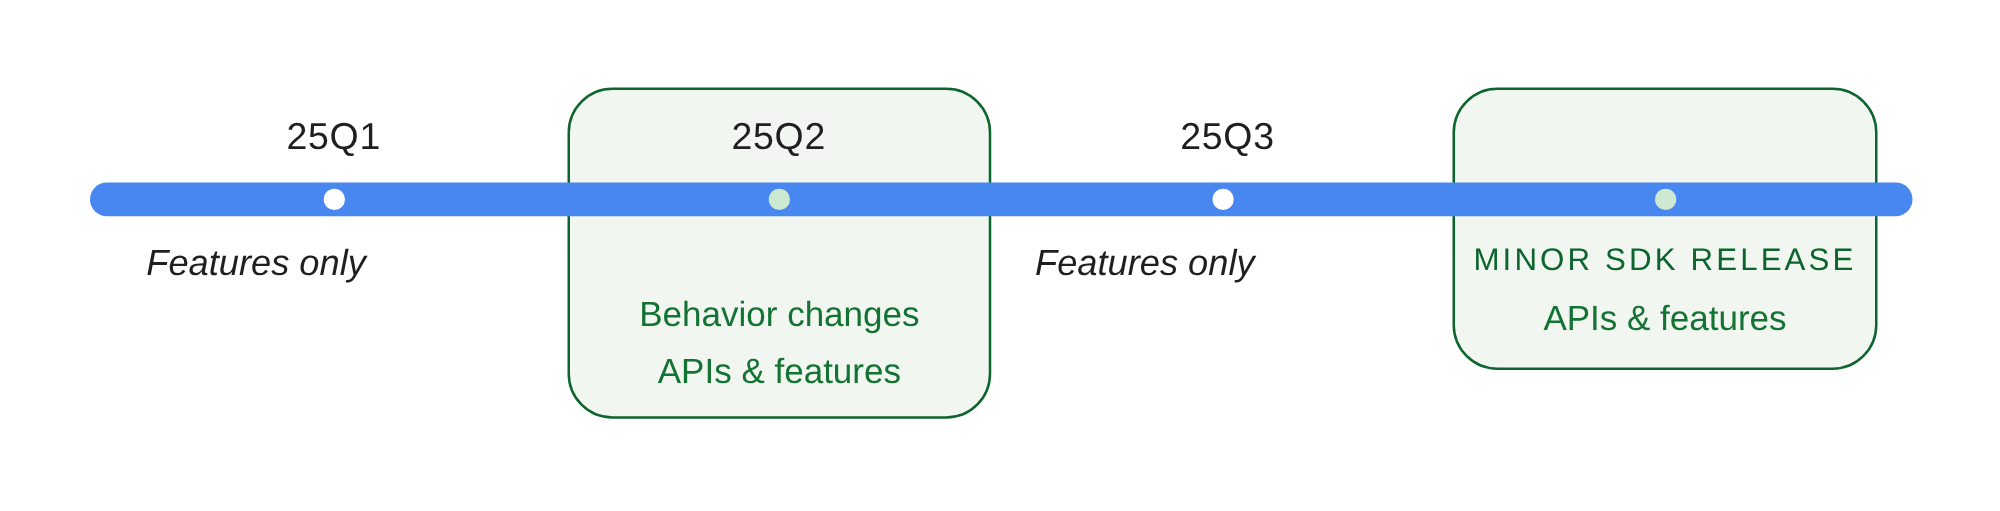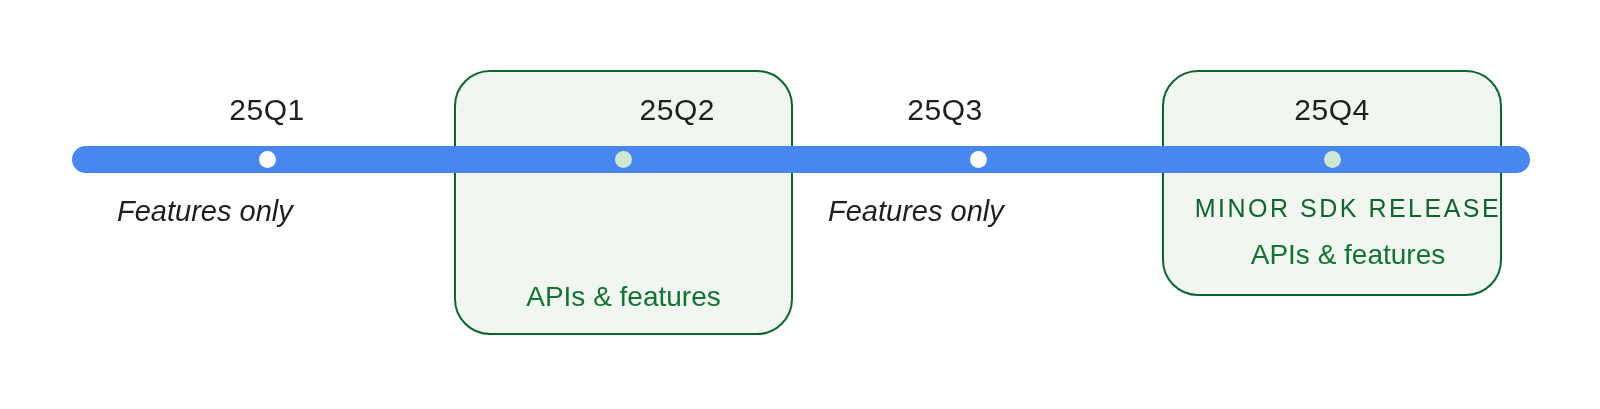--- a/index.html
+++ b/index.html
@@ -59,22 +59,22 @@
     position: absolute;
     top: 94px;
     width: 240px;
     text-align: center;
     font-size: 30px;
     line-height: 32px;
     color: var(--text-black, #1F1F1F);
     letter-spacing: 0.5px;
   }
   .q-label-1 { left: 147px; }
-  .q-label-2 { left: 475px; text-align: right; }
-  .q-label-3 { left: 825px; }
+  .q-label-2 { left: 503px; }
+  .q-label-3 { left: 862px; }
   .q-label-4 { left: 1212px; }
 
   
   .note {
     position: absolute;
     top: 196px;
     width: 300px;
     text-align: left;
     font-size: 29px;
     line-height: 31px;
@@ -96,21 +96,21 @@
     color: var(--title-green, #0D652D);
   }
   .card-line {
     position: absolute;
     text-align: center;
     font-size: 28px;
     line-height: 30px;
     color: var(--body-green, #137333);
   }
   .t-q2, .l-q2 { left: 454px; width: 339px; }
-  .t-q4, .l-q4 { left: 1162px; width: 340px; margin-left: 16px; }
+  .t-q4, .l-q4 { left: 1162px; width: 340px; }
   .l-q2-1 { top: 237px; }
   .l-q2-2 { top: 282px; }
   .l-q4-1 { top: 240px; }
 </style>
 </head>
 <body>
 
 <div class="canvas">
 
   <div class="release-box box-q2"></div>
@@ -119,23 +119,23 @@
   <div class="timeline-bar"></div>
 
   <span class="dot dot-plain dot-q1"></span>
   <span class="dot dot-boxed dot-q2"></span>
   <span class="dot dot-plain dot-q3"></span>
   <span class="dot dot-boxed dot-q4"></span>
 
   <div class="q-label q-label-1">25Q1</div>
   <div class="q-label q-label-2">25Q2</div>
   <div class="q-label q-label-3">25Q3</div>
-  <div class="q-label q-label-4">25Q4</div>
 
   <div class="note note-q1">Features only</div>
   <div class="note note-q3">Features only</div>
 
+  <div class="card-line l-q2 l-q2-1">Behavior changes</div>
   <div class="card-line l-q2 l-q2-2">APIs &amp; features</div>
 
   <div class="card-title t-q4">MINOR SDK RELEASE</div>
   <div class="card-line l-q4 l-q4-1">APIs &amp; features</div>
 
 </div>
 
 </body></html>

